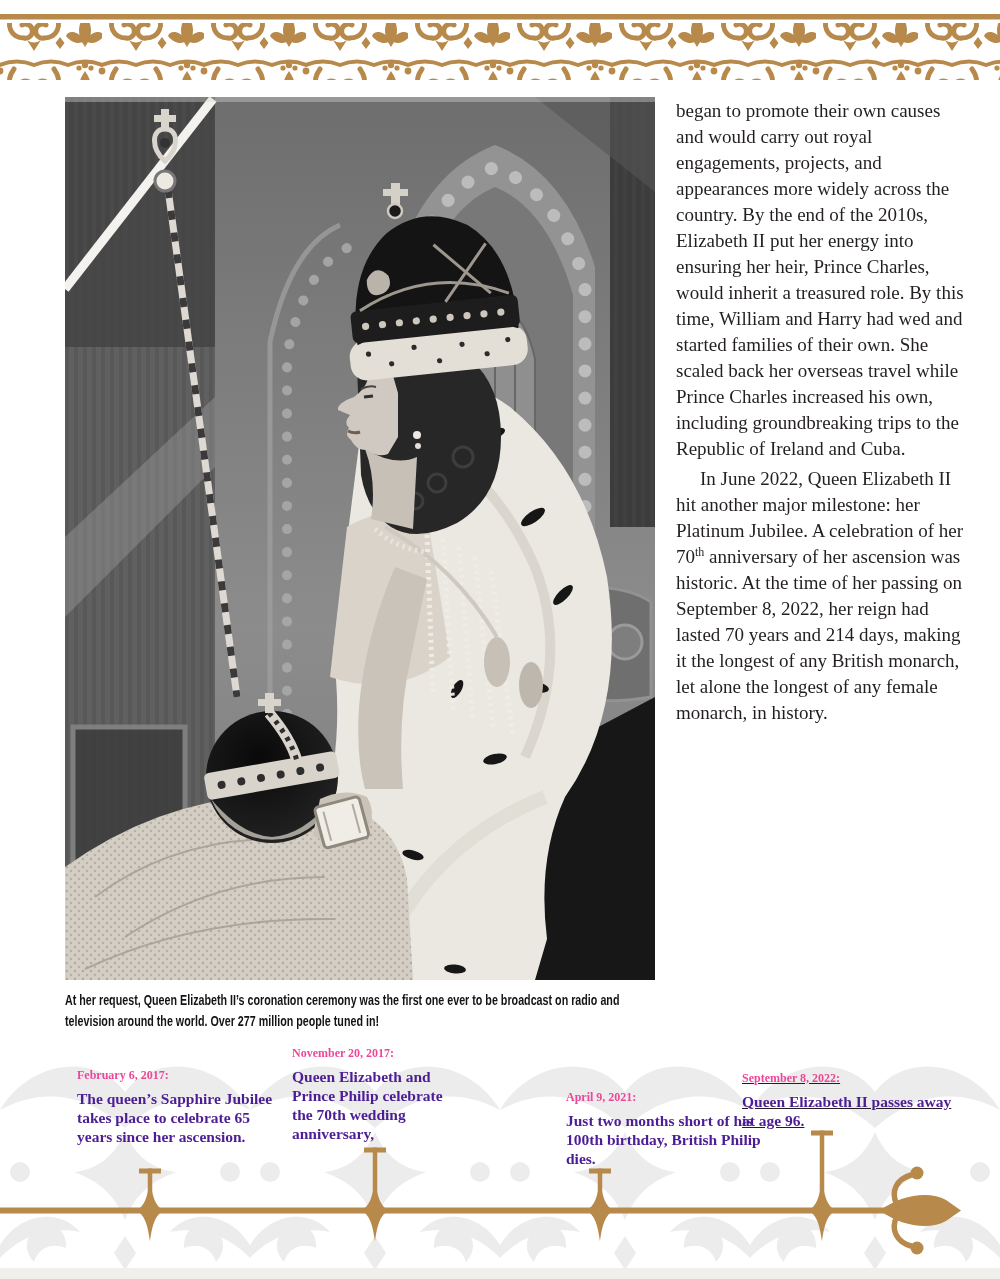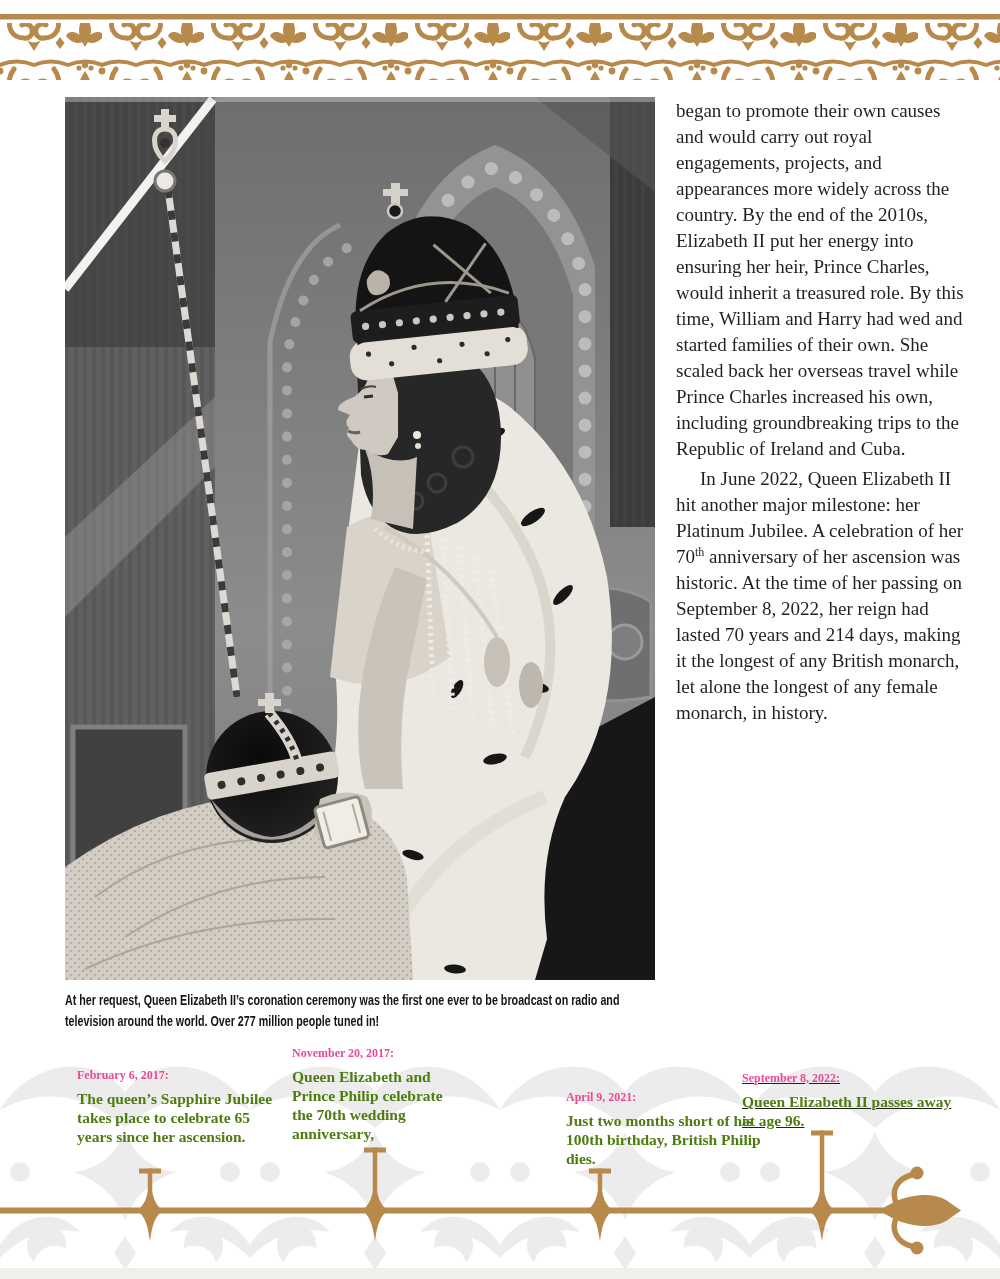--- a/index.html
+++ b/index.html
@@ -16,21 +16,21 @@
   .body-col p + p{text-indent:24px;}
   .body-col sup{font-size:12px;line-height:0;}
   
   .caption{left:65px;top:989px;width:800px;font-family:"Liberation Sans",sans-serif;
            font-weight:bold;font-size:15px;line-height:21px;color:#141414;
            transform:scaleX(0.715);transform-origin:left top;z-index:2;}
   
   .bottom-deco{left:0;top:1040px;width:1000px;height:239px;z-index:0;}
   .tl-event{z-index:1;}
   .tl-date{font-weight:bold;font-size:12px;line-height:22px;color:#ec4899;margin:0 0 3px 0;}
-  .tl-text{font-weight:bold;font-size:15.5px;line-height:19px;color:#4d7c0f;margin:0;}
+  .tl-text{font-weight:bold;font-size:15.5px;line-height:19px;color:#4c1d95;margin:0;}
   .ev0{left:68px;top:1064px;width:205px;margin-left:9px;}
   .ev1{left:292px;top:1042px;width:172px;}
   .ev2{left:520px;top:1086px;width:196px;margin-left:46px;}
   .ev3{left:742px;top:1067px;width:215px;text-decoration:underline;}
 </style>
 </head>
 <body>
 
 <div class="page">
 

